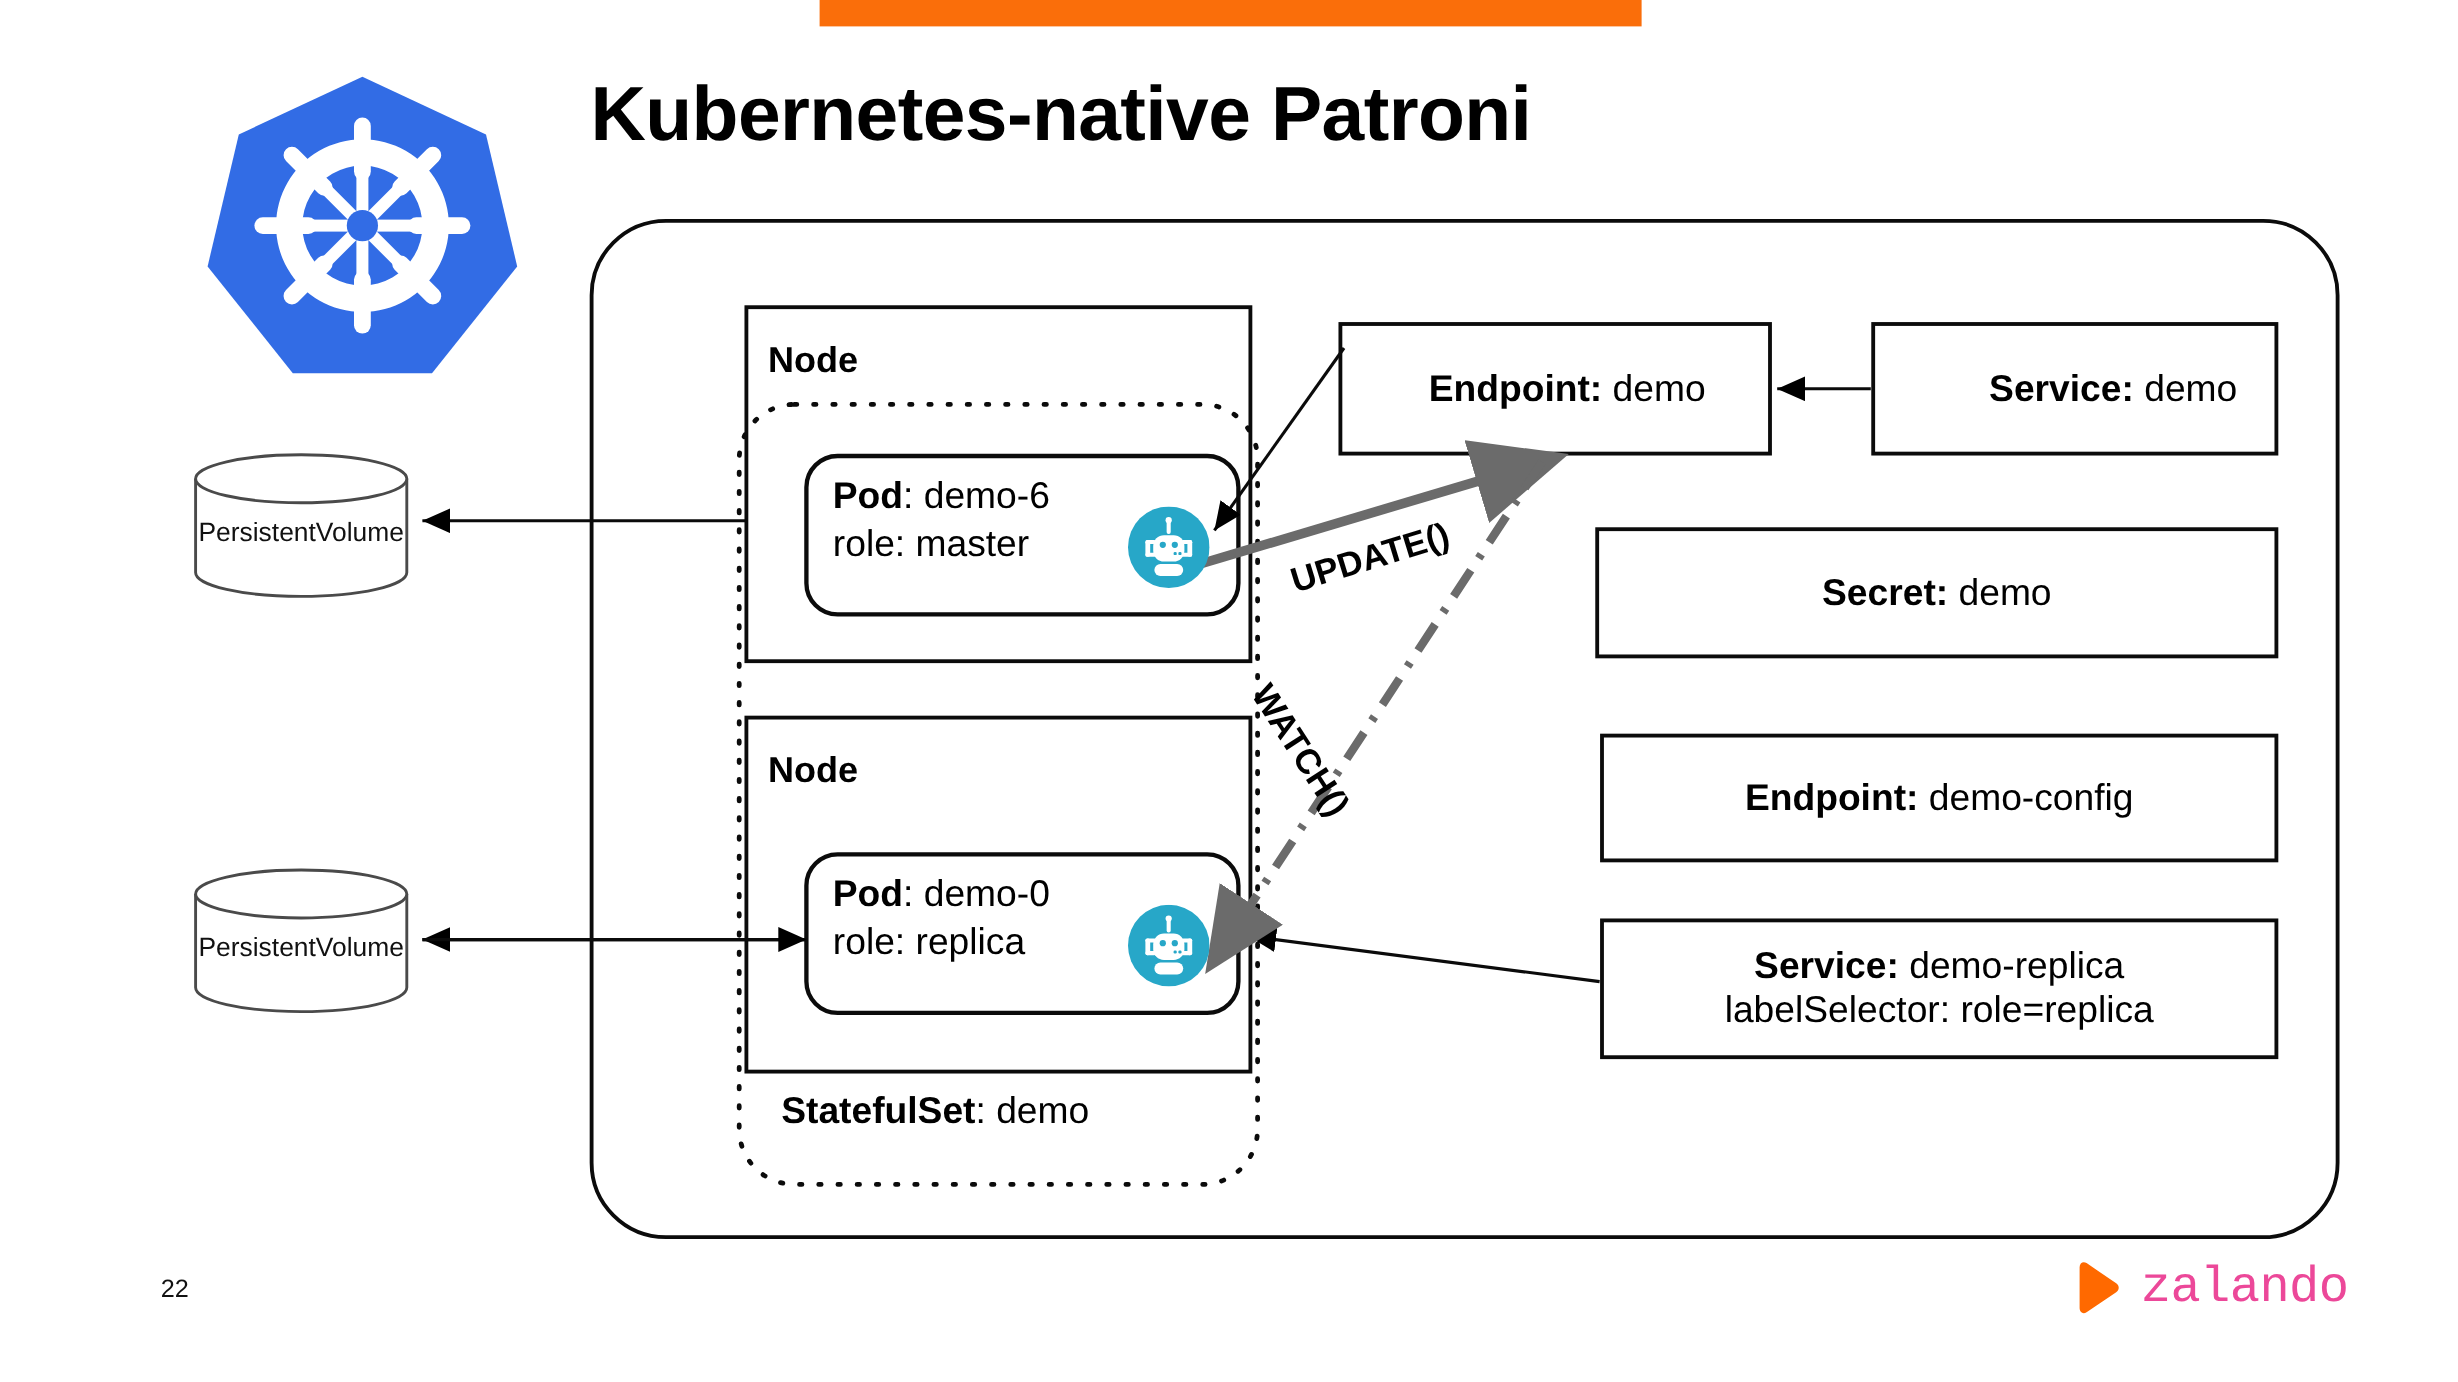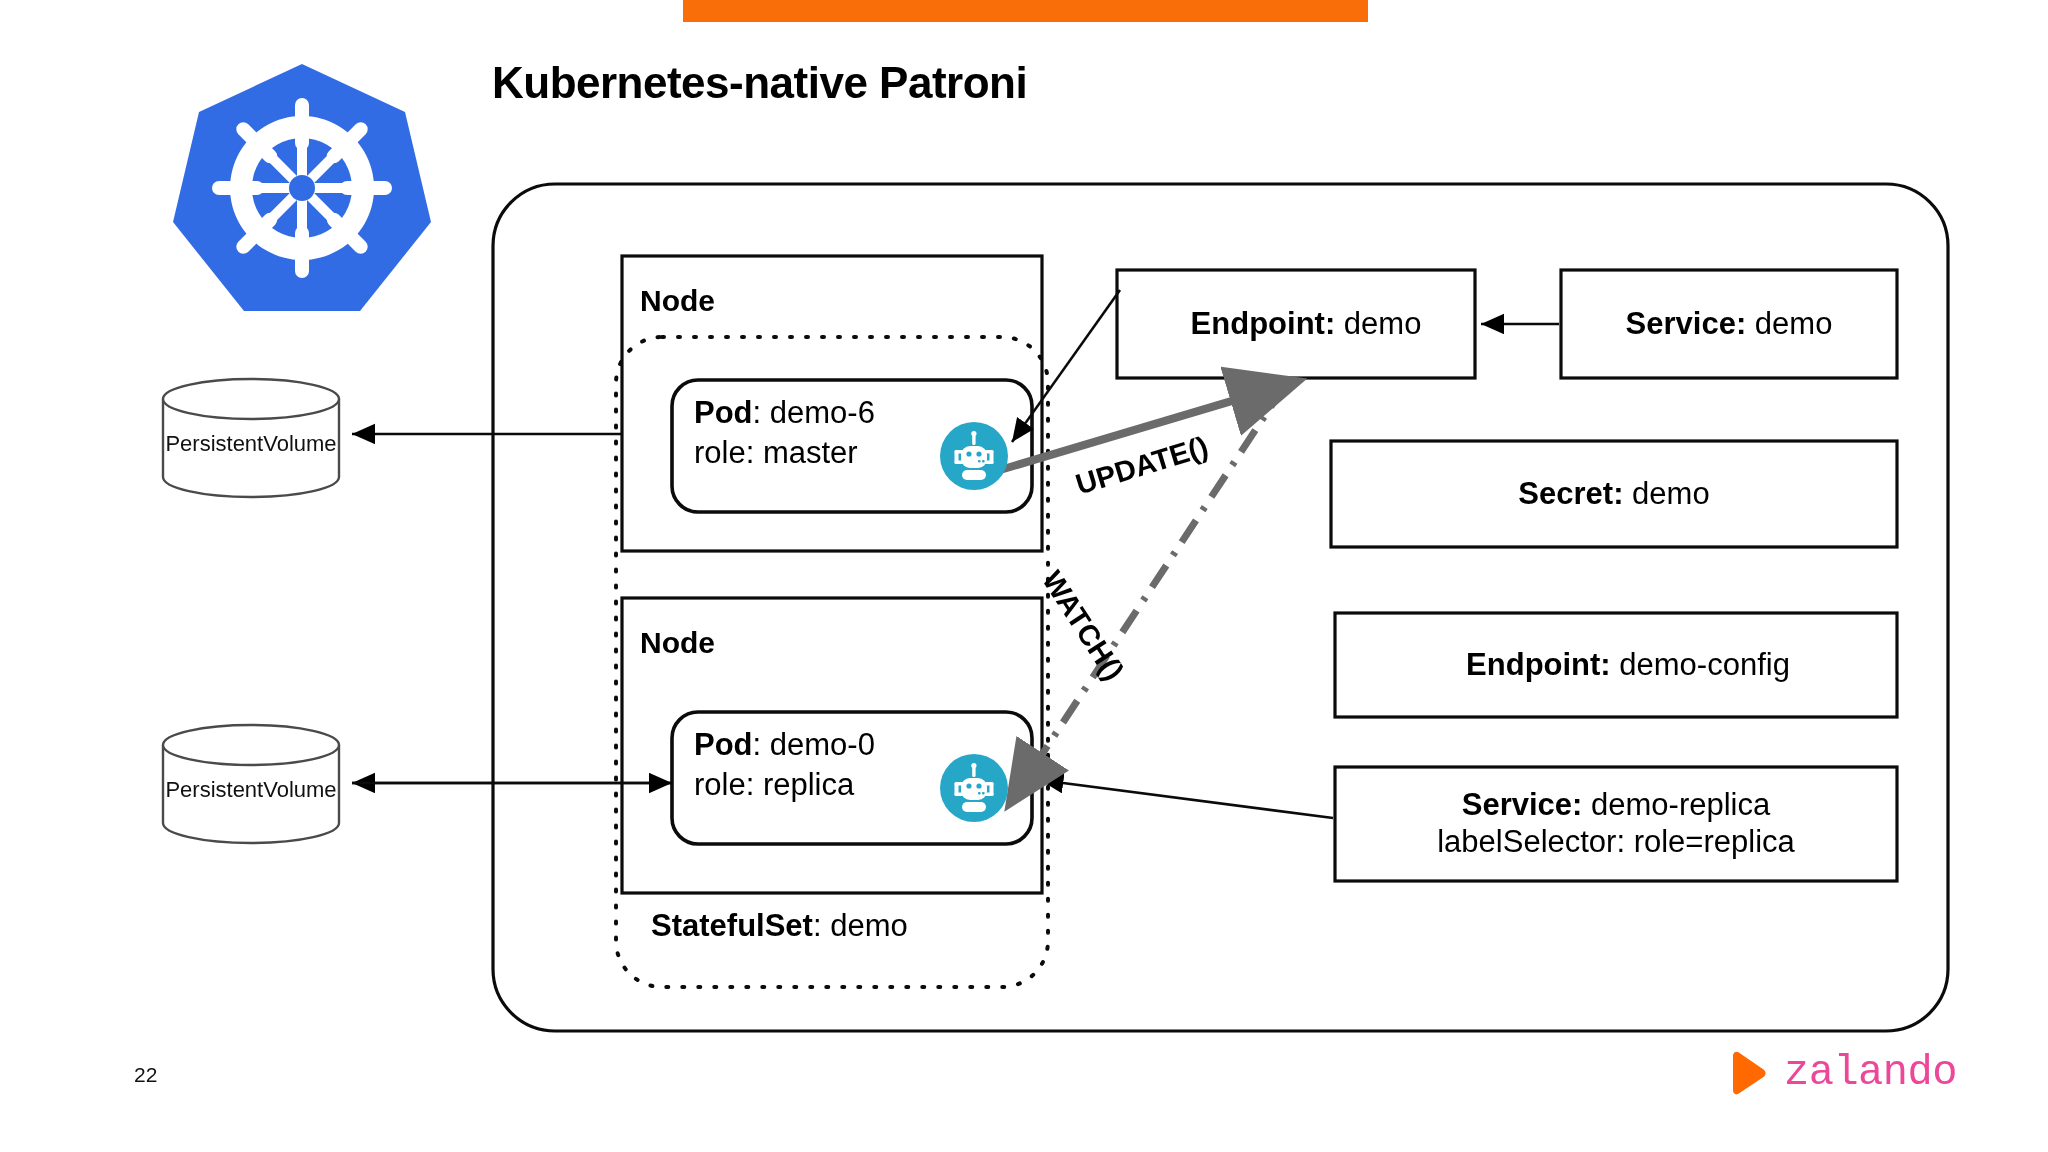--- a/index.html
+++ b/index.html
@@ -15,21 +15,21 @@
 
   
   .accent-bar{
     position:absolute;left:683px;top:0;width:685px;height:22px;
     background:#FA6E0A;
   }
 
   
   .slide-title{
     position:absolute;left:492px;top:58px;
-    font-size:44px;font-weight:bold;color:#000000;
+    font-size:64px;font-weight:bold;color:#000000;
     letter-spacing:-0.5px;white-space:nowrap;
     font-family:"Liberation Sans", sans-serif;
   }
 
   
   .k8s-logo{position:absolute;left:152px;top:38px;width:300px;height:300px;}
 
   
   .page-number{
     position:absolute;left:134px;top:1063px;
@@ -253,29 +253,29 @@
     <b>StatefulSet</b><span>: demo</span>
   </div>
 
   <div class="pv-label" style="left:163px;top:431px;width:176px;">PersistentVolume</div>
   <div class="pv-label" style="left:163px;top:777px;width:176px;">PersistentVolume</div>
 
   <div class="boxlabel" style="left:1117px;top:270px;width:378px;height:108px;">
     <div><b>Endpoint:</b><span> demo</span></div>
   </div>
 
-  <div class="boxlabel" style="left:1561px;top:270px;width:336px;height:108px;">
+  <div class="boxlabel" style="left:1561px;top:270px;width:336px;height:108px;padding-left:32px;">
     <div><b>Service:</b><span> demo</span></div>
   </div>
 
   <div class="boxlabel" style="left:1331px;top:441px;width:566px;height:106px;">
     <div><b>Secret:</b><span> demo</span></div>
   </div>
 
-  <div class="boxlabel" style="left:1335px;top:613px;width:562px;height:104px;padding-left:12px;">
+  <div class="boxlabel" style="left:1335px;top:613px;width:562px;height:104px;">
     <div><b>Endpoint:</b><span> demo-config</span></div>
   </div>
 
   <div class="boxlabel" style="left:1335px;top:767px;width:562px;height:114px;">
     <div><b>Service:</b><span> demo-replica</span></div>
     <div>labelSelector: role=replica</div>
   </div>
 
   <div class="edge-label" style="left:1072px;top:470px;transform:rotate(-17deg);">UPDATE()</div>
   <div class="edge-label" style="left:1063px;top:565px;transform:rotate(57deg);">WATCH()</div>

